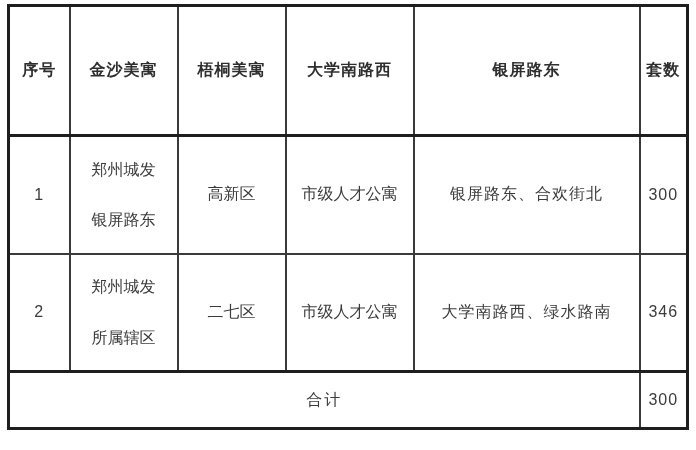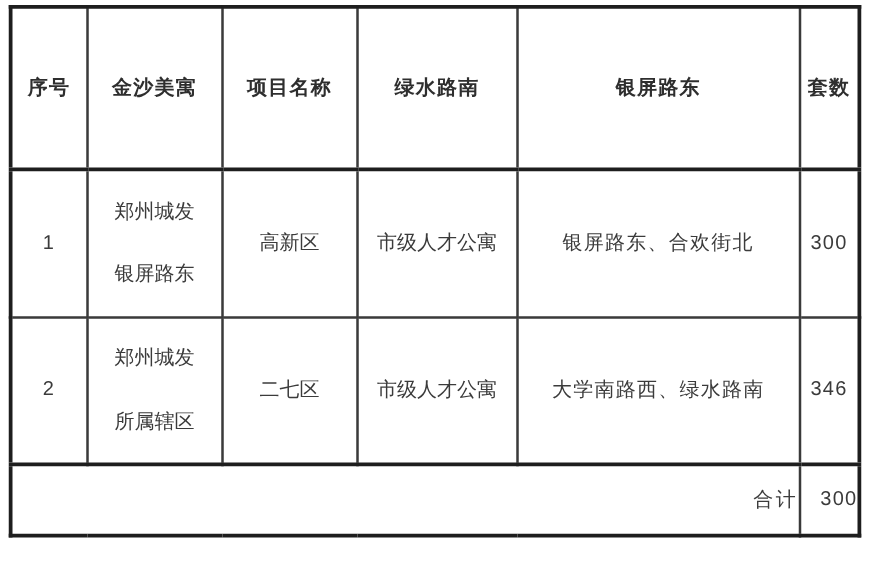--- a/index.html
+++ b/index.html
@@ -43,21 +43,20 @@
     height: 130px;
     font-weight: bold;
     color: var(--text-header);
     letter-spacing: 1px;
     border-bottom: 3px solid var(--border-dark);
   }
   table.projects tbody tr.data-row td { height: 118px; }
   table.projects tfoot td {
     height: 57px;
     border-top: 3px solid var(--border-dark);
-    text-align: right;
   }
   .num-cell { font-size: 18px; letter-spacing: 1px; }
   .name-lines {
     display: flex;
     flex-direction: column;
     align-items: center;
     justify-content: flex-start;
     row-gap: 33px;
     line-height: 1.1;
   }
@@ -74,22 +73,22 @@
       <col style="width:108px">
       <col style="width:108px">
       <col style="width:128px">
       <col style="width:226px">
       <col style="width:48px">
     </colgroup>
     <thead>
       <tr>
         <th>序号</th>
         <th>金沙美寓</th>
-        <th>项目名称</th>
-        <th>绿水路南</th>
+        <th>梧桐美寓</th>
+        <th>大学南路西</th>
         <th>银屏路东</th>
         <th>套数</th>
       </tr>
     </thead>
     <tbody>
       <tr class="data-row">
         <td class="num-cell">1</td>
         <td>
           <div class="name-lines">
             <span>郑州城发</span>

